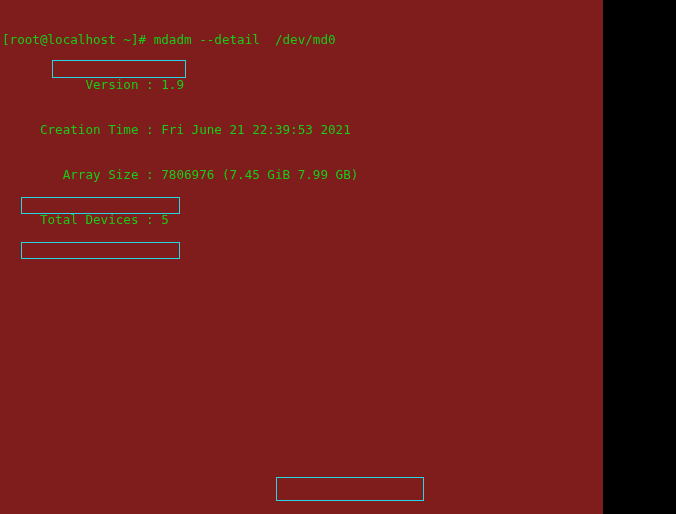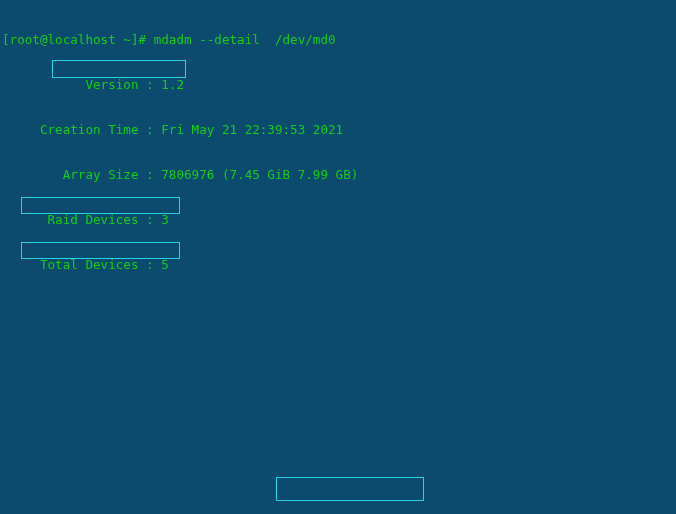--- a/index.html
+++ b/index.html
@@ -2,23 +2,23 @@
 <html><head>
 <meta charset="utf-8">
 <style>
   html, body {
     margin: 0;
     padding: 0;
     background: #000000;
   }
   #terminal {
     position: relative;
-    width: 676px;
+    width: 603px;
     height: 514px;
-    background: #0c4a6e;
+    background: #7f1d1d;
     overflow: hidden;
     font-family: "DejaVu Sans Mono", "Liberation Mono", monospace;
     font-size: 12.6px;
     line-height: 15px;
     color: #19cc19;
     letter-spacing: 0px;
   }
   .screen {
     position: absolute;
     left: 2px;
@@ -56,24 +56,23 @@
     white-space: pre;
   }
 </style>
 </head>
 <body>
 
 <div id="terminal">
 
   <div class="screen">
     <div class="line">[root@localhost ~]# mdadm --detail  /dev/md0</div>
-    <div class="line">           Version : 1.2</div>
-    <div class="line">     Creation Time : Fri May 21 22:39:53 2021</div>
+    <div class="line">           Version : 1.9</div>
+    <div class="line">     Creation Time : Fri June 21 22:39:53 2021</div>
     <div class="line">        Array Size : 7806976 (7.45 GiB 7.99 GB)</div>
-    <div class="line">      Raid Devices : 3</div>
     <div class="line">     Total Devices : 5</div>
     <div class="line"></div>
     
     
     
     
     
     
     
     

